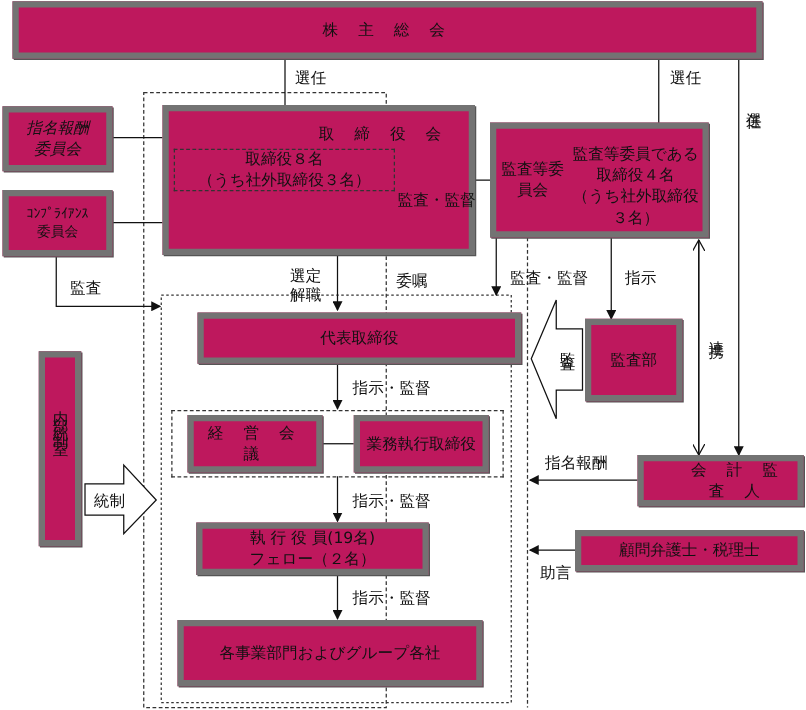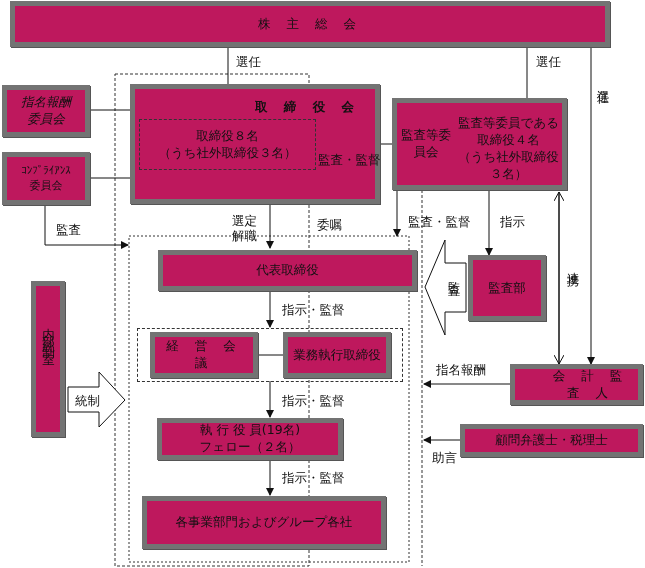--- a/index.html
+++ b/index.html
@@ -65,25 +65,25 @@
 
   <line x1="460" y1="440" x2="424" y2="440" stroke="#111" marker-end="url(#arr)"></line>
 
   <path d="M68,387 L99,387 L99,372 L125,400 L99,427 L99,412 L68,412 Z" fill="#fff" stroke="#111"></path>
 
   <path d="M466,263 L445,263 L445,240 L425,287 L445,335 L445,312 L466,312 Z" fill="#fff" stroke="#111"></path>
 </svg>
 
 <div class="box shadow" style="left:10px;top:1px;width:600px;height:46px;"><span class="spaced">株 主 総 会</span></div>
 
-<div class="box shadow" style="left:130px;top:84px;width:250px;height:120px;align-items:flex-start;justify-content:flex-end;font-weight:bold;">
+<div class="box shadow" style="left:130px;top:84px;width:250px;height:120px;align-items:flex-start;justify-content:flex-end;">
   <span style="position:absolute;left:120px;top:10px;letter-spacing:6px;">取 締 役 会</span>
 </div>
 
-<div class="box dotted" style="left:139px;top:119px;width:177px;height:51px;text-align:center;"><span>取締役８名
+<div class="box dotted" style="left:139px;top:119px;width:177px;height:34px;text-align:center;"><span>取締役８名
 （うち社外取締役３名）</span></div>
 
 <div class="box shadow" style="left:392px;top:98px;width:175px;height:92px;flex-direction:row;">
   <span>監査等委員会</span>
   <span style="margin-top:10px;">監査等委員である
 取締役４名
 （うち社外取締役３名）</span>
 </div>
 
 <div class="box shadow" style="left:2px;top:85px;width:88px;height:52px;font-style:italic;"><span>指名報酬

